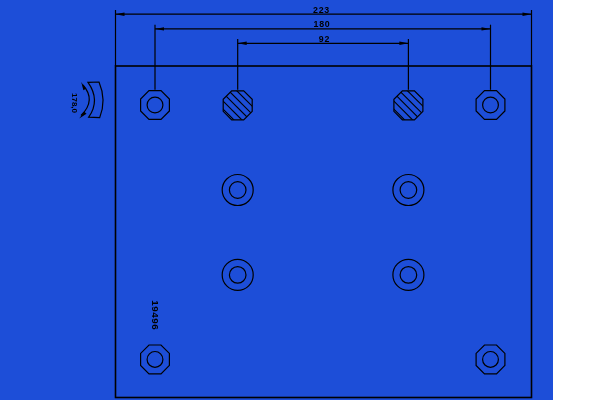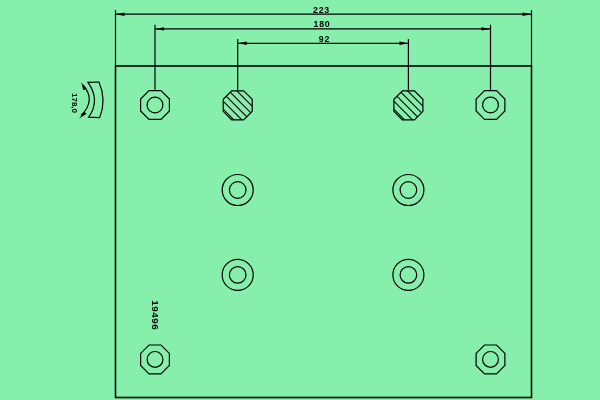--- a/index.html
+++ b/index.html
@@ -1,16 +1,16 @@
 <!DOCTYPE html>
 <html><head>
 <meta charset="utf-8">
 <style>
   html,body{margin:0;padding:0;background:#ffffff;}
-  .page{width:600px;height:400px;position:relative;background:#86efac;font-family:"Liberation Sans", sans-serif;}
+  .page{width:553px;height:400px;position:relative;background:#1d4ed8;font-family:"Liberation Sans", sans-serif;}
   svg{position:absolute;left:0;top:0;}
   text{font-family:"Liberation Sans", sans-serif;font-weight:bold;fill:#000;}
 </style>
 </head>
 <body>
 <div class="page">
 <svg width="600" height="400" viewBox="0 0 600 400">
   <defs>
     <clipPath id="hatchclipL">
           <polygon points="252.2,111.3 243.7,119.8 231.7,119.8 223.2,111.3 223.2,99.3 231.7,90.8 243.7,90.8 252.2,99.3"></polygon>

